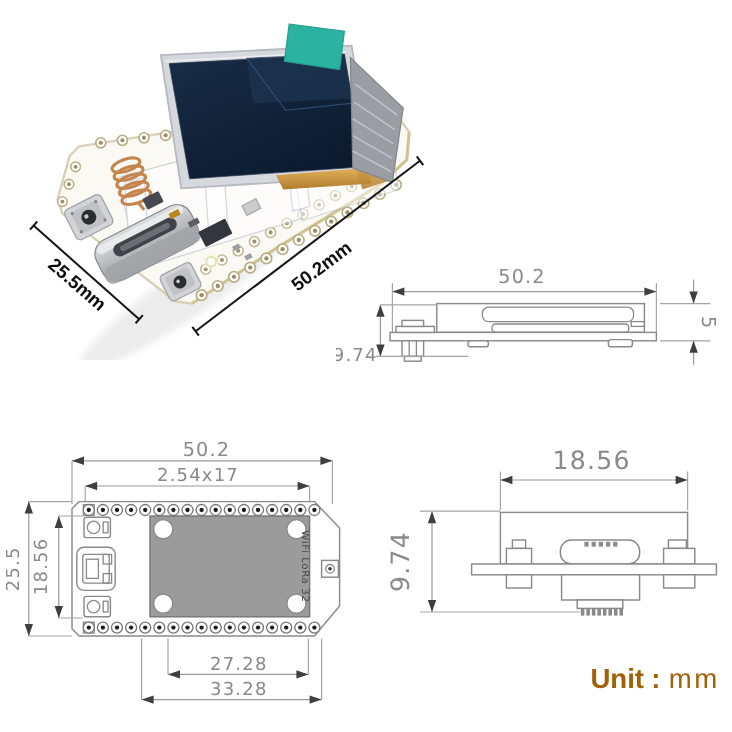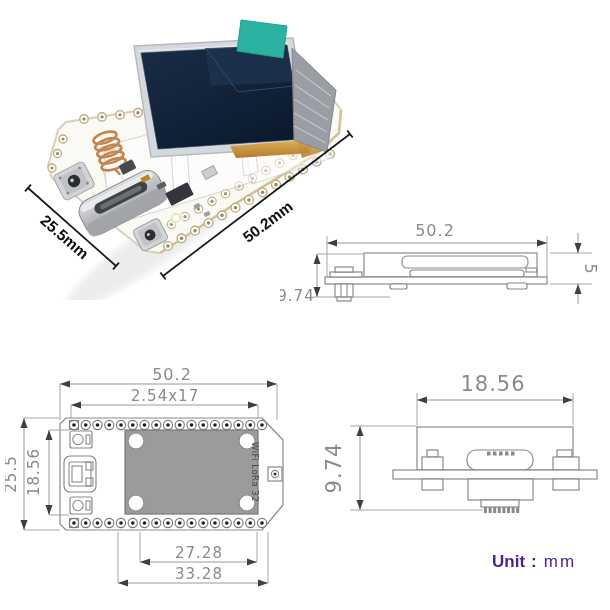--- a/index.html
+++ b/index.html
@@ -6,21 +6,21 @@
   .canvas{position:relative;width:610px;height:610px;background:#ffffff;overflow:hidden;
           font-family:"Liberation Sans",sans-serif;}
   svg{position:absolute;display:block;}
   .dim-text{fill:#8a8a8a;font-family:"DejaVu Sans",sans-serif;letter-spacing:1px;}
   .dline{stroke:#9a9a9a;stroke-width:1;fill:none;}
   .ext{stroke:#a5a5a5;stroke-width:1;fill:none;}
   .part{stroke:#8a8a8a;stroke-width:1.2;fill:#ffffff;}
   .partn{stroke:#8a8a8a;stroke-width:1.1;fill:none;}
   .photo-label{fill:#0c0c0c;font-weight:bold;font-family:"Liberation Sans",sans-serif;font-size:15.5px;}
   .pdl{stroke:#161616;stroke-width:1.7;fill:none;}
-  .unit-footer{position:absolute;left:492px;top:552px;color:#4c1d95;font-size:17px;}
+  .unit-footer{position:absolute;left:492px;top:552px;color:#a16207;font-size:23px;}
   .unit-footer .u{font-weight:bold;}
   .unit-footer .sep{margin:0 7px 0 6px;font-weight:bold;}
   .unit-footer .v{font-weight:normal;letter-spacing:2px;}
 </style>
 </head>
 <body>
 
 <div class="canvas">
 
   <svg style="left:0;top:0" width="360" height="300" viewBox="0 0 360 300">

